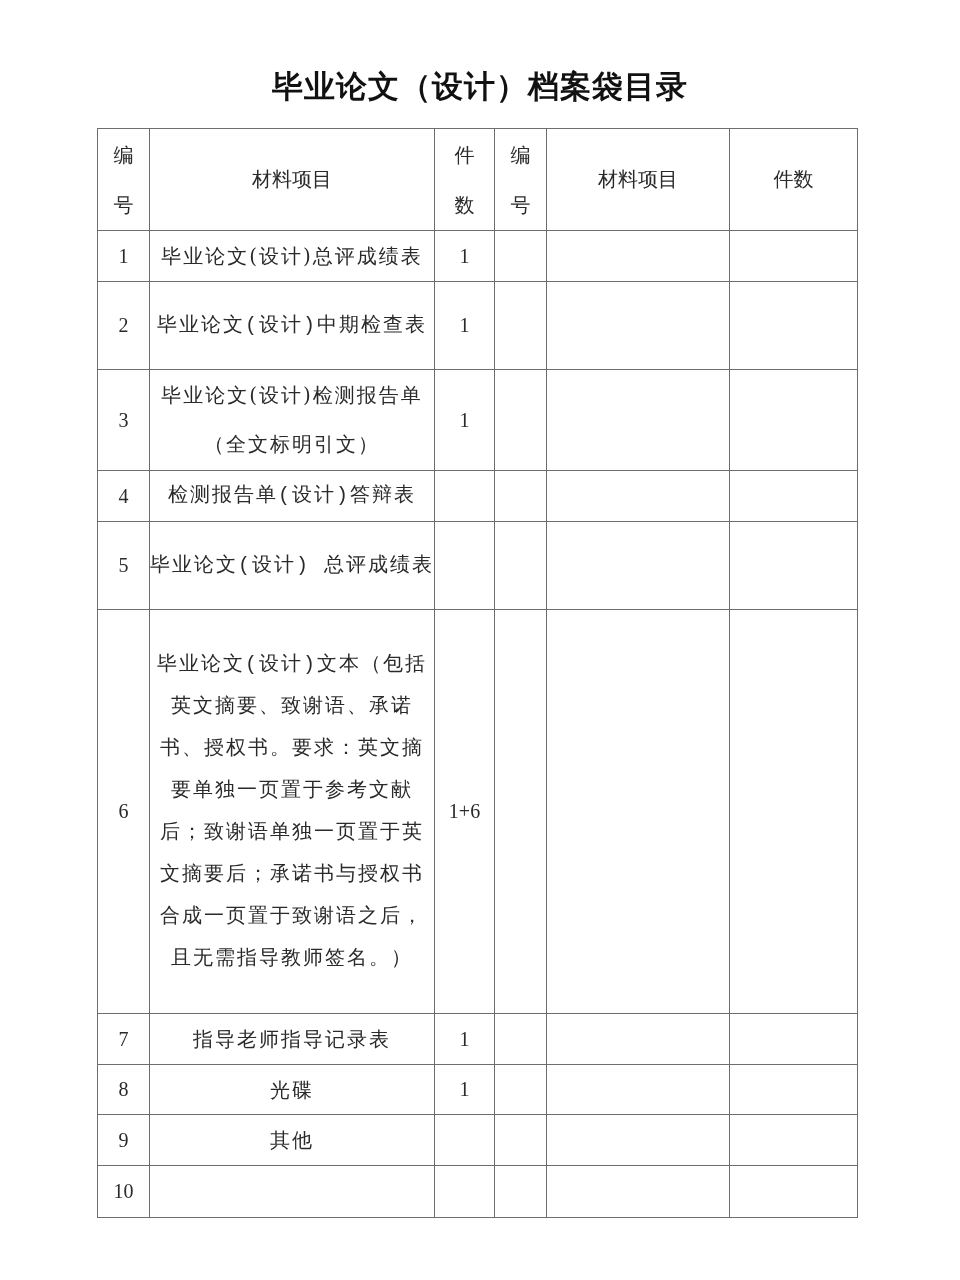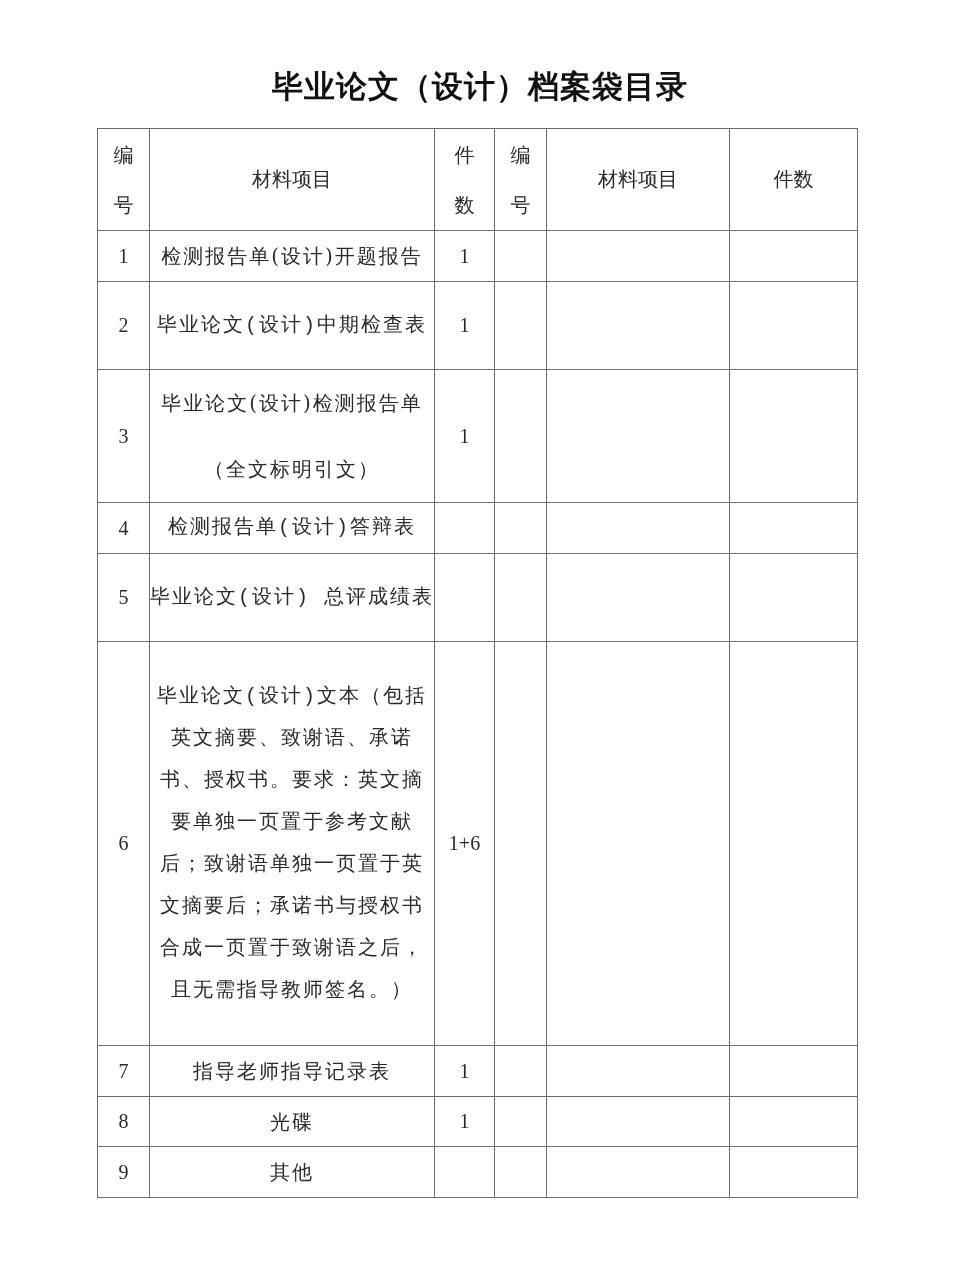--- a/index.html
+++ b/index.html
@@ -36,37 +36,37 @@
       <tr style="height:102px">
     <th class="vert"><span>编</span><br><span>号</span></th>
     <th>材料项目</th>
     <th class="vert"><span>件</span><br><span>数</span></th>
     <th class="vert"><span>编</span><br><span>号</span></th>
     <th>材料项目</th>
     <th>件数</th>
   </tr>
   <tr style="height:51px">
     <td class="num">1</td>
-    <td class="center">检测报告单(设计)开题报告</td>
+    <td class="center">毕业论文(设计)总评成绩表</td>
     <td class="num">1</td>
     <td></td>
     <td></td>
     <td></td>
   </tr>
   <tr style="height:88px">
     <td class="num">2</td>
     <td class="left">毕业论文(设计)中期检查表</td>
     <td class="num">1</td>
     <td></td>
     <td></td>
     <td></td>
   </tr>
   <tr style="height:101px">
     <td class="num">3</td>
-    <td class="center" style="line-height:66px">毕业论文(设计)检测报告单（全文标明引文）</td>
+    <td class="center" style="line-height:49px">毕业论文(设计)检测报告单（全文标明引文）</td>
     <td class="num">1</td>
     <td></td>
     <td></td>
     <td></td>
   </tr>
   <tr style="height:51px">
     <td class="num">4</td>
     <td class="left">检测报告单(设计)答辩表</td>
     <td class="num"></td>
     <td></td>
@@ -106,14 +106,22 @@
     <td></td>
   </tr>
   <tr style="height:51px">
     <td class="num">9</td>
     <td class="center">其他</td>
     <td class="num"></td>
     <td></td>
     <td></td>
     <td></td>
   </tr>
+  <tr style="height:52px">
+    <td class="num">10</td>
+    <td class="center"></td>
+    <td class="num"></td>
+    <td></td>
+    <td></td>
+    <td></td>
+  </tr>
 </tbody>
   </table>
 
 </body></html>

